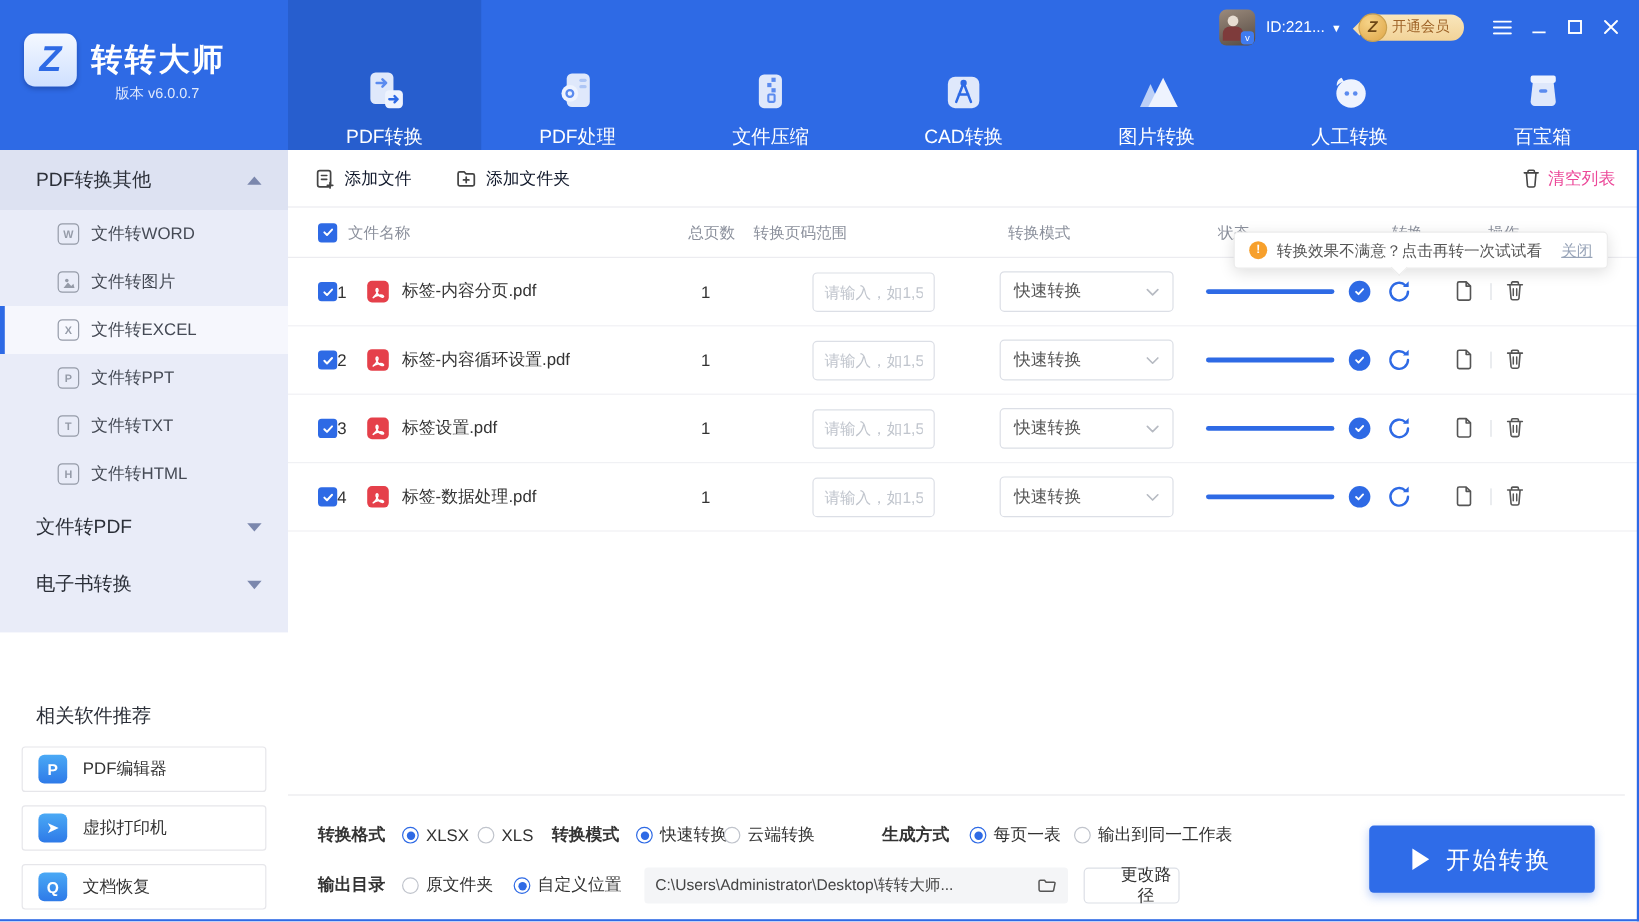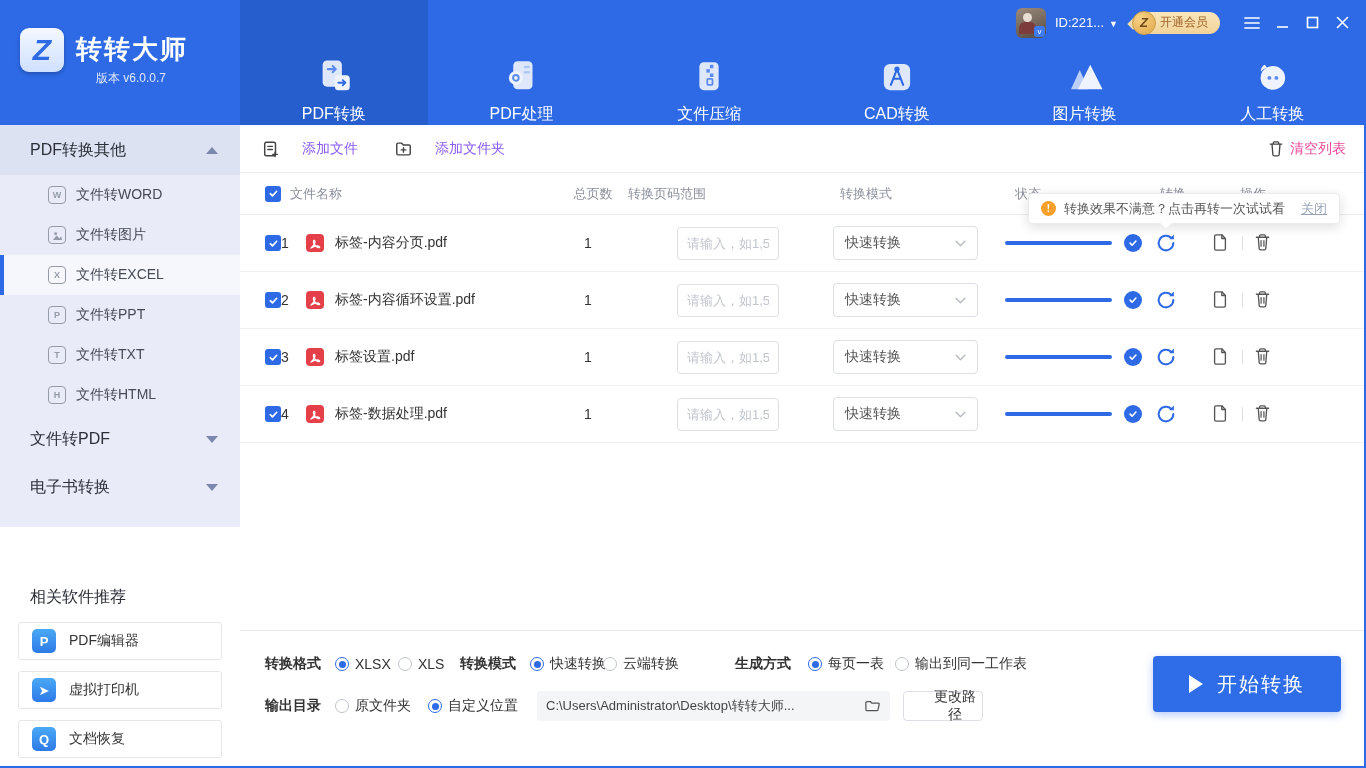--- a/index.html
+++ b/index.html
@@ -54,21 +54,21 @@
 
   .recommend { padding:0 18px; }
   .rec-title { margin:60px 0 14px 12px; font-size:16px; color:#2b2f38; }
   .rec-card { height:38px; border:1px solid #e6e6ea; border-radius:3px; background:#fff; display:flex; align-items:center; padding-left:13px; gap:13px; margin-bottom:11px; cursor:pointer; }
   .rec-icon { width:24px; height:24px; border-radius:5px; background:linear-gradient(180deg,#4aa9f5,#2e7ae8); color:#fff; font-size:13px; font-weight:bold; display:flex; align-items:center; justify-content:center; flex:none; }
   .rec-label { font-size:14px; color:#333; }
 
   
   .main { position:absolute; left:240px; top:125px; right:0; bottom:0; background:#fff; }
   .toolbar { height:48px; border-bottom:1px solid #ececf0; display:flex; align-items:center; padding:0 20px 0 22px; }
-  .tool-btn { display:flex; align-items:center; gap:22px; font-size:14px; color:#8b5cf6; cursor:pointer; }
+  .tool-btn { display:flex; align-items:center; gap:7px; font-size:14px; color:#0f172a; cursor:pointer; }
   .tool-btn + .tool-btn { margin-left:36px; }
   .clear-btn { margin-left:auto; display:flex; align-items:center; gap:6px; font-size:14px; color:#ec4899; cursor:pointer; }
 
   .thead { position:relative; height:42px; border-bottom:1px solid #ececf0; font-size:13px; color:#8b909c; }
   .thead .hcell { position:absolute; top:50%; transform:translateY(-50%); white-space:nowrap; }
   .h-check { left:25px; }
   .h-name { left:50px; }
   .h-pages { left:323px; width:60px; text-align:center; }
   .h-range { left:388px; }
   .h-mode { left:600px; }
@@ -97,21 +97,21 @@
   .op-icon { width:20px; height:20px; cursor:pointer; }
 
   
   .tooltip { position:absolute; left:788px; top:68px; height:31px; background:#fff; border:1px solid #ececec; border-radius:4px; box-shadow:0 3px 12px rgba(0,0,0,.13); display:flex; align-items:center; gap:8px; padding:0 12px; z-index:20; white-space:nowrap; }
   .tooltip::after { content:""; position:absolute; left:132px; bottom:-5px; width:9px; height:9px; background:#fff; transform:rotate(45deg); border-right:1px solid #ececec; border-bottom:1px solid #ececec; }
   .warn-circle { width:15px; height:15px; border-radius:50%; background:#f7a02c; color:#fff; font-size:10px; font-weight:bold; display:flex; align-items:center; justify-content:center; flex:none; }
   .tooltip-text { font-size:13px; color:#555; }
   .tooltip-close { font-size:13px; color:#98a4b8; text-decoration:underline; margin-left:8px; cursor:pointer; }
 
   
-  .panel { position:absolute; left:0; right:0; bottom:0; height:138px; border-top:1px solid #e9e9ed; background:#fff; }
+  .panel { position:absolute; left:0; right:12px; bottom:0; height:106px; border-top:1px solid #e9e9ed; background:#fff; }
   .f-item { position:absolute; top:0; transform:translateY(-50%); display:flex; align-items:center; white-space:nowrap; }
   .f-row1 .f-item { top:33px; } 
   .group-label { font-weight:bold; color:#333; font-size:14px; }
   .radio { width:14px; height:14px; border-radius:50%; border:1px solid #c0c4cc; background:#fff; display:flex; align-items:center; justify-content:center; cursor:pointer; flex:none; }
   .radio.selected { border-color:#2e6ae5; }
   .radio.selected i { width:7px; height:7px; border-radius:50%; background:#2e6ae5; display:block; }
   .radio-label { font-size:14px; color:#333; margin-left:6px; }
   .path-field { position:absolute; left:297px; top:60px; width:353px; height:30px; background:#f4f5f7; border-radius:3px; display:flex; align-items:center; padding:0 9px; }
   .path-text { font-size:13px; color:#444; flex:1; white-space:nowrap; overflow:hidden; }
   .change-path { position:absolute; left:663px; top:60px; width:80px; height:30px; border:1px solid #dcdfe6; border-radius:4px; background:#fff; font-size:14px; color:#333; display:flex; align-items:center; justify-content:center; cursor:pointer; font-family:inherit;padding-left:24px; }
@@ -178,20 +178,28 @@
     </div>
     <div class="nav-tab">
       <svg class="nicon" viewBox="0 0 48 48">
           <ellipse cx="25" cy="25" rx="14" ry="13.5" fill="#eef3fe"></ellipse>
           <path d="M16 10c-3 1-5 4-4.5 8 2-3 4.5-4 7-4z" fill="#eef3fe"></path>
           <circle cx="21" cy="25" r="2.2" fill="#5b8bef"></circle>
           <circle cx="29" cy="25" r="2.2" fill="#5b8bef"></circle>
         </svg>
       <div class="nlabel">人工转换</div>
     </div>
+    <div class="nav-tab">
+      <svg class="nicon" viewBox="0 0 48 48">
+          <rect x="12" y="8" width="24" height="7" rx="2" fill="#eef3fe"></rect>
+          <path d="M14 15h20l2 18a4 4 0 0 1-4 4H16a4 4 0 0 1-4-4z" fill="#dfe8fb"></path>
+          <rect x="20" y="21" width="8" height="3.4" rx="1.7" fill="#5b8bef"></rect>
+        </svg>
+      <div class="nlabel">百宝箱</div>
+    </div>
   </div>
 
   <div class="titlebar">
     <div class="avatar">
       <span class="a-head"></span>
       <span class="a-body"></span>
       <span class="a-badge">v</span>
     </div>
     <span class="tb-id">ID:221...</span>
     <span class="tb-caret">▼</span>

